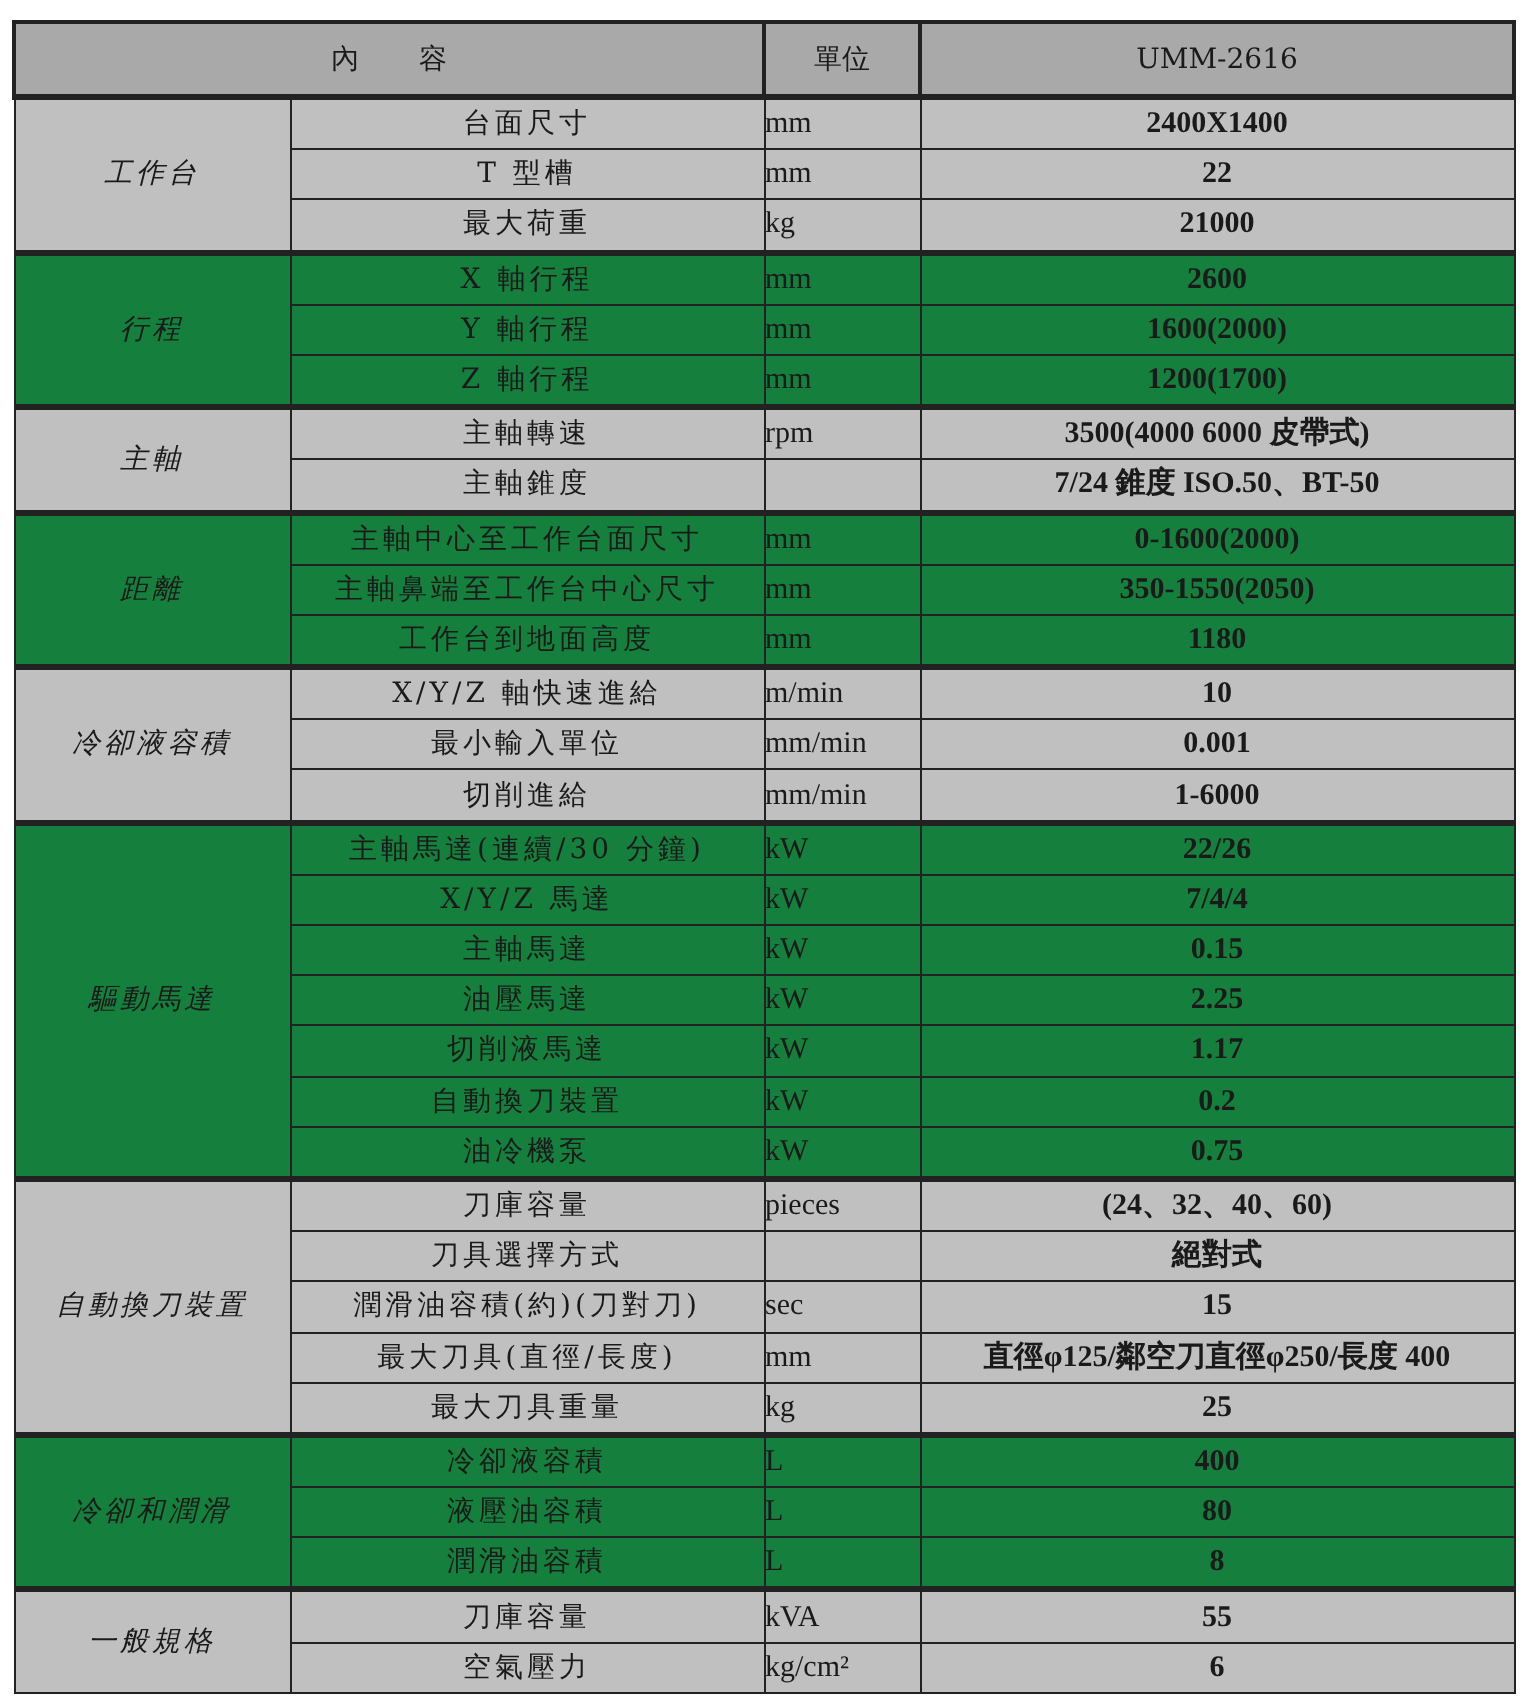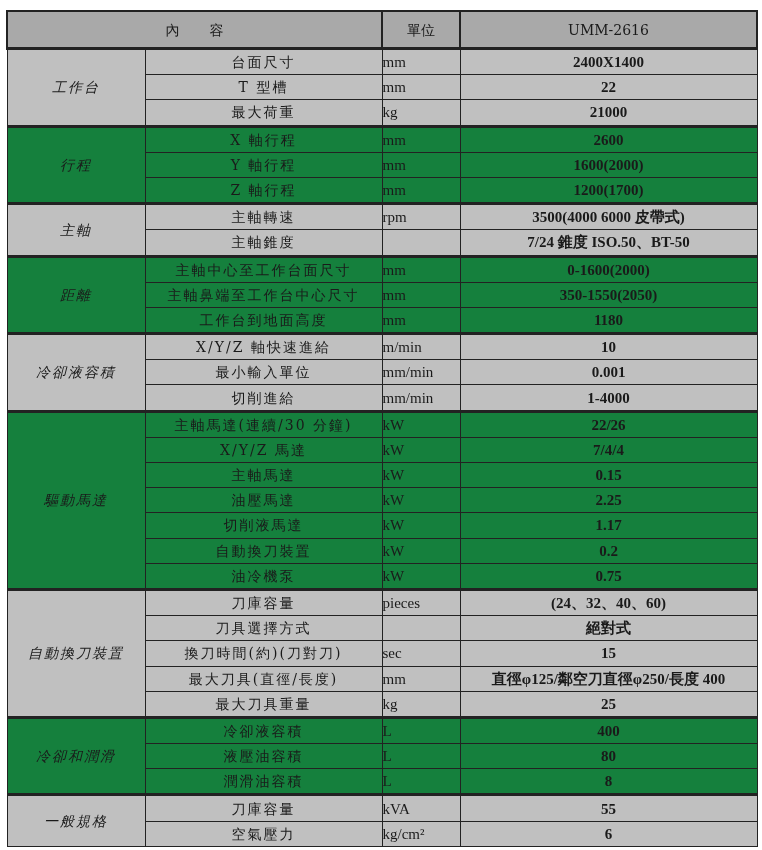--- a/index.html
+++ b/index.html
@@ -104,21 +104,21 @@
         <td class="val">10</td>
       </tr>
       <tr class="gray">
         <td class="item">最小輸入單位</td>
         <td class="unit">mm/min</td>
         <td class="val">0.001</td>
       </tr>
       <tr class="gray">
         <td class="item">切削進給</td>
         <td class="unit">mm/min</td>
-        <td class="val">1-4000</td>
+        <td class="val">1-6000</td>
       </tr>
       <tr class="white group-start">
         <td class="cat" rowspan="7">驅動馬達</td>
         <td class="item">主軸馬達(連續/30 分鐘)</td>
         <td class="unit">kW</td>
         <td class="val">22/26</td>
       </tr>
       <tr class="white">
         <td class="item">X/Y/Z 馬達</td>
         <td class="unit">kW</td>
@@ -154,21 +154,21 @@
         <td class="item">刀庫容量</td>
         <td class="unit">pieces</td>
         <td class="val">(24、32、40、60)</td>
       </tr>
       <tr class="gray">
         <td class="item">刀具選擇方式</td>
         <td class="unit"></td>
         <td class="val">絕對式</td>
       </tr>
       <tr class="gray">
-        <td class="item">換刀時間(約)(刀對刀)</td>
+        <td class="item">潤滑油容積(約)(刀對刀)</td>
         <td class="unit">sec</td>
         <td class="val">15</td>
       </tr>
       <tr class="gray">
         <td class="item">最大刀具(直徑/長度)</td>
         <td class="unit">mm</td>
         <td class="val">直徑φ125/鄰空刀直徑φ250/長度 400</td>
       </tr>
       <tr class="gray">
         <td class="item">最大刀具重量</td>

